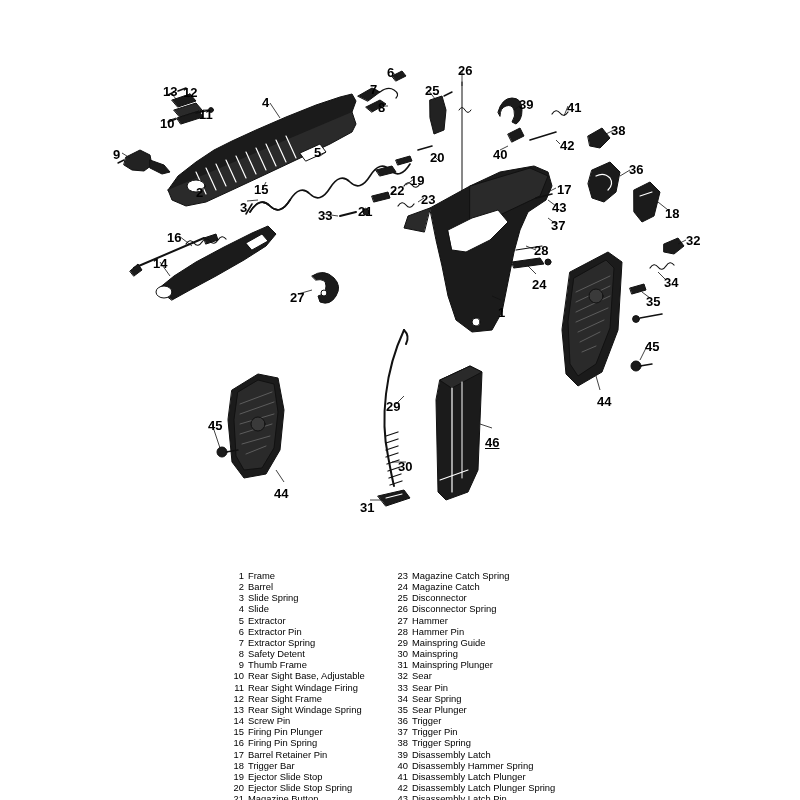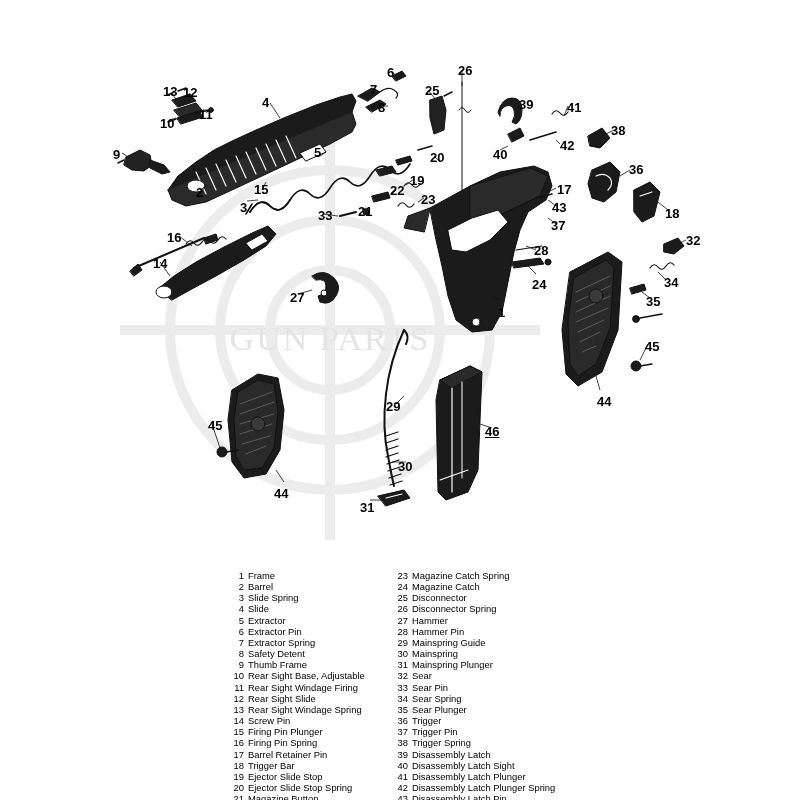--- a/index.html
+++ b/index.html
@@ -79,34 +79,20 @@
   }
   .legend-label {
     font-size: 9.4px;
   }
 </style>
 </head>
 <body>
 
 <div id="page">
 
-  <div class="watermark">
-    <svg width="420" height="420" viewBox="0 0 420 420" xmlns="http://www.w3.org/2000/svg">
-      <g fill="none" stroke="#ececec" stroke-width="10">
-        <circle cx="210" cy="210" r="60"></circle>
-        <circle cx="210" cy="210" r="110"></circle>
-        <circle cx="210" cy="210" r="160"></circle>
-      </g>
-      <g stroke="#ececec" stroke-width="10">
-        <line x1="0" y1="210" x2="420" y2="210"></line>
-        <line x1="210" y1="0" x2="210" y2="420"></line>
-      </g>
-      <text x="210" y="230" text-anchor="middle" font-family="Liberation Serif, serif" font-size="34" fill="#e4e4e4" letter-spacing="2">GUN PARTS</text>
-    </svg>
-  </div>
 
   <div class="diagram">
     <svg width="800" height="545" viewBox="0 0 800 545" xmlns="http://www.w3.org/2000/svg">
       <g stroke="#111" fill="none" stroke-width="1" stroke-linejoin="round" stroke-linecap="round">
 
         <g>
           <path d="M168 190 L178 176 L196 162 L214 150 L232 141 L256 130 L286 117 L316 105 L340 97
                    L352 94 L356 101 L352 112 L340 122 L316 134 L286 147 L256 160 L232 171 L210 182
                    L192 192 L180 199 Z" fill="#1b1b1b" stroke="#111"></path>
           <path d="M168 190 L172 200 L186 206 L206 202 L232 190 L262 176 L296 160 L330 144 L352 132
@@ -396,21 +382,21 @@
         <div class="callout" style="left: 611px; top: 124px;">38</div>
         <div class="callout" style="left: 519px; top: 98px;">39</div>
         <div class="callout" style="left: 493px; top: 148px;">40</div>
         <div class="callout" style="left: 567px; top: 101px;">41</div>
         <div class="callout" style="left: 560px; top: 139px;">42</div>
         <div class="callout" style="left: 552px; top: 201px;">43</div>
         <div class="callout" style="left: 274px; top: 487px;">44</div>
         <div class="callout" style="left: 597px; top: 395px;">44</div>
         <div class="callout" style="left: 208px; top: 419px;">45</div>
         <div class="callout" style="left: 645px; top: 340px;">45</div>
-        <div class="callout" style="left: 485px; top: 425px; text-decoration: underline;">46</div>
+        <div class="callout" style="left: 485px; top: 436px; text-decoration: underline;">46</div>
       </div>
   </div>
 
   <div class="legend">
     <div class="legend-col left" id="legend-left">
         <div class="legend-row">
           <span class="legend-num">1</span>
           <span class="legend-label">Frame</span>
         </div>
         <div class="legend-row">
@@ -448,21 +434,21 @@
         <div class="legend-row">
           <span class="legend-num">10</span>
           <span class="legend-label">Rear Sight Base, Adjustable</span>
         </div>
         <div class="legend-row">
           <span class="legend-num">11</span>
           <span class="legend-label">Rear Sight Windage Firing</span>
         </div>
         <div class="legend-row">
           <span class="legend-num">12</span>
-          <span class="legend-label">Rear Sight Slide</span>
+          <span class="legend-label">Rear Sight Frame</span>
         </div>
         <div class="legend-row">
           <span class="legend-num">13</span>
           <span class="legend-label">Rear Sight Windage Spring</span>
         </div>
         <div class="legend-row">
           <span class="legend-num">14</span>
           <span class="legend-label">Screw Pin</span>
         </div>
         <div class="legend-row">
@@ -558,21 +544,21 @@
         <div class="legend-row">
           <span class="legend-num">38</span>
           <span class="legend-label">Trigger Spring</span>
         </div>
         <div class="legend-row">
           <span class="legend-num">39</span>
           <span class="legend-label">Disassembly Latch</span>
         </div>
         <div class="legend-row">
           <span class="legend-num">40</span>
-          <span class="legend-label">Disassembly Latch Sight</span>
+          <span class="legend-label">Disassembly Hammer Spring</span>
         </div>
         <div class="legend-row">
           <span class="legend-num">41</span>
           <span class="legend-label">Disassembly Latch Plunger</span>
         </div>
         <div class="legend-row">
           <span class="legend-num">42</span>
           <span class="legend-label">Disassembly Latch Plunger Spring</span>
         </div>
         <div class="legend-row">

